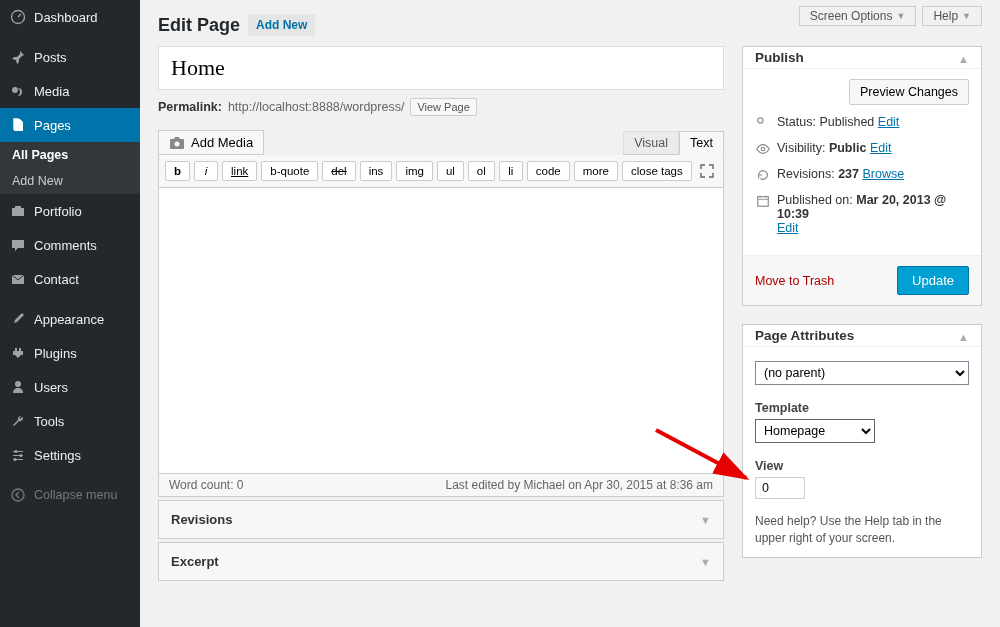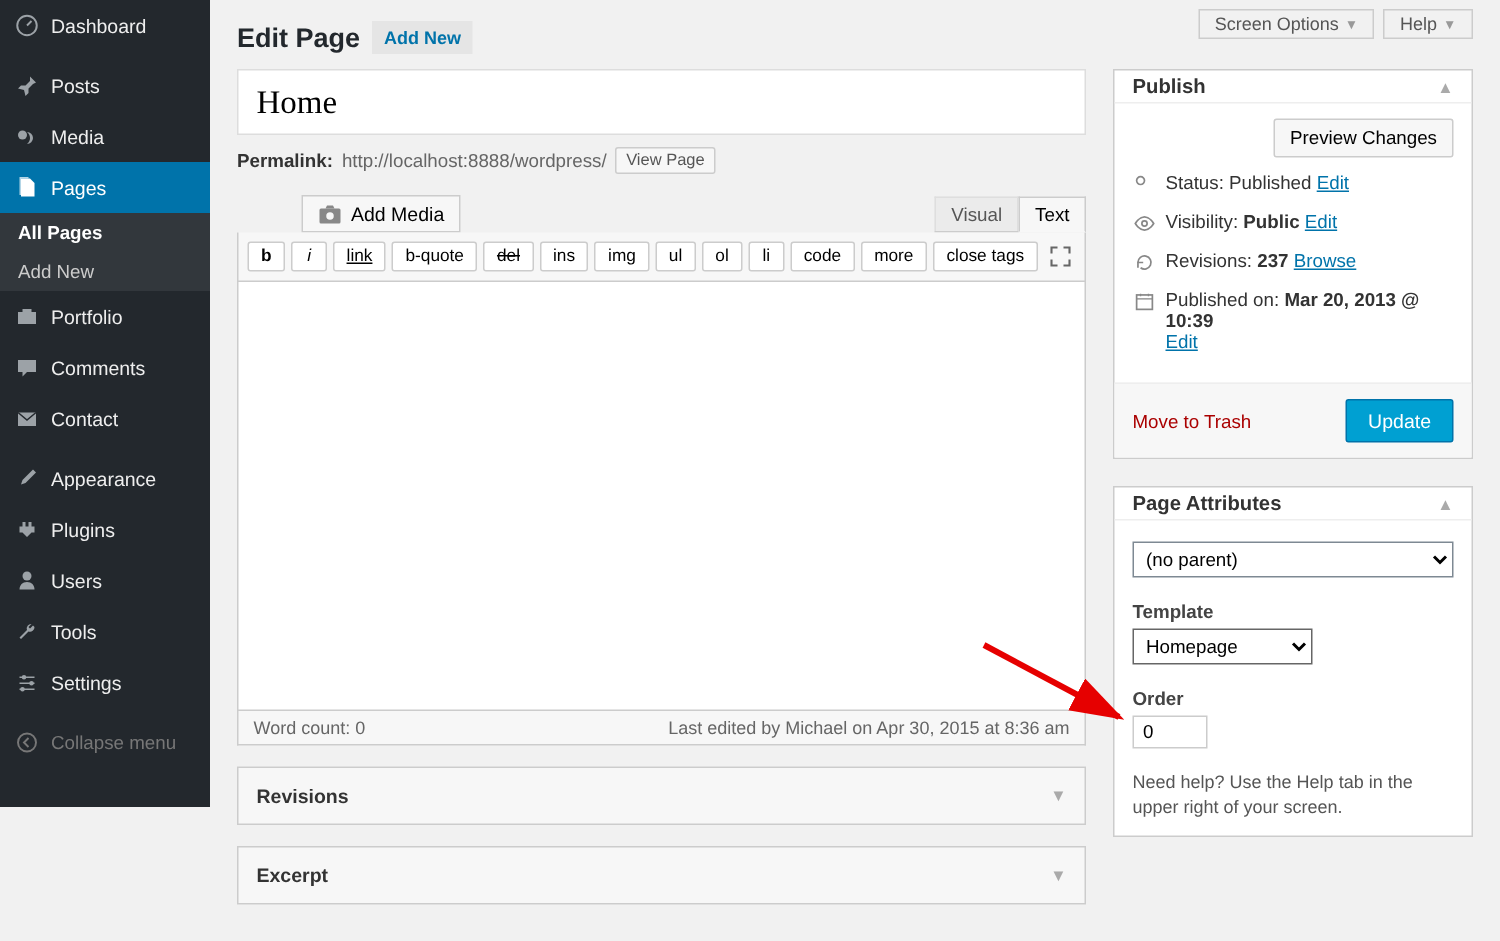--- a/index.html
+++ b/index.html
@@ -1,17 +1,17 @@
 <!DOCTYPE html>
 <html><head>
 <meta charset="utf-8">
 <style>
 * { box-sizing: border-box; margin: 0; padding: 0; }
 body { font-family: -apple-system, "Segoe UI", Helvetica, Arial, sans-serif; font-size: 13px; background: #f1f1f1; color: #444; width: 1000px; height: 627px; overflow: hidden; position: relative; }
-#sidebar { position: absolute; left: 0; top: 0; width: 140px; height: 538px; background: #23282d; color: #eee; }
+#sidebar { position: absolute; left: 0; top: 0; width: 140px; height: 627px; background: #23282d; color: #eee; }
 .menu-item { display: flex; align-items: center; padding: 7px 8px; color: #eee; font-size: 13px; cursor: pointer; }
 .menu-item .mi-icon { width: 20px; height: 20px; margin-right: 6px; display: flex; align-items: center; justify-content: center; color: #9ca2a7; }
 .menu-item.active { background: #0073aa; color: #fff; }
 .menu-item.active .mi-icon { color: #fff; }
 .menu-item.active::after { content: ""; position: absolute; right: -8px; border: 8px solid transparent; border-right-color: #f1f1f1; }
 .menu-item { position: relative; }
 .sub-item { padding: 6px 12px; font-size: 12.5px; background: #32373c; color: #ccc; cursor: pointer; }
 .sub-item.current { color: #fff; font-weight: bold; }
 .menu-sep { height: 6px; }
 .collapse-item { display: flex; align-items: center; padding: 7px 8px; color: #777; font-size: 12.5px; cursor: pointer; }
@@ -23,31 +23,31 @@
 #page-head h1 { font-size: 18px; font-weight: 700; color: #23282d; }
 .addnew-btn { background: #e5e5e5; border: none; color: #0073aa; font-size: 12px; padding: 4px 8px; font-weight: bold; cursor: pointer; }
 #content-cols { display: flex; gap: 18px; margin-top: 10px; }
 #col-main { flex: 1; }
 #col-side { width: 240px; }
 #title-input { width: 100%; font-size: 22px; padding: 8px 12px; border: 1px solid #ddd; background: #fff; outline: none; font-family: Liberation Serif, serif; }
 #permalink-row { font-size: 12.5px; color: #666; margin-top: 8px; display: flex; align-items: center; gap: 6px; }
 #permalink-row strong { color: #333; }
 .small-btn { border: 1px solid #ccc; background: #f7f7f7; color: #555; font-size: 11px; padding: 2px 6px; border-radius: 2px; cursor: pointer; }
 #media-row { margin-top: 14px; display: flex; align-items: flex-end; justify-content: space-between; }
-.addmedia-btn { border: 1px solid #ccc; background: #f7f7f7; padding: 4px 10px; font-size: 13px; display: flex; align-items: center; gap: 6px; cursor: pointer; margin-left: 43px; }
+.addmedia-btn { border: 1px solid #ccc; background: #f7f7f7; padding: 4px 10px; font-size: 13px; display: flex; align-items: center; gap: 6px; cursor: pointer; }
 .ed-tabs { display: flex; border-bottom: 1px solid #ccc; }
 .ed-tab { padding: 4px 10px; font-size: 12.5px; border: 1px solid transparent; cursor: pointer; color: #555; }
 .ed-tab.inactive { background: #ebebeb; border: 1px solid #dedede; border-bottom: none; }
 .ed-tab.active { background: #f7f7f7; border: 1px solid #ccc; border-bottom: 1px solid #f7f7f7; margin-bottom: -1px; color: #000; }
 #toolbar { background: #f7f7f7; border: 1px solid #ccc; border-top: none; padding: 6px; display: flex; gap: 4px; align-items: center; position: relative; }
 .tb-btn { border: 1px solid #ccc; background: #fff; font-size: 11.5px; padding: 3px 8px; border-radius: 2px; cursor: pointer; min-width: 24px; text-align: center; }
 .tb-fs { margin-left: auto; width: 20px; height: 20px; display: flex; align-items: center; justify-content: center; cursor: pointer; }
 #editor { background: #fff; border: 1px solid #ccc; border-top: none; height: 286px; }
 #ed-status { background: #f7f7f7; border: 1px solid #ccc; border-top: none; display: flex; justify-content: space-between; padding: 4px 10px; font-size: 12px; color: #666; }
-.meta-box { background: #f7f7f7; border: 1px solid #ccc; margin-top: 14px; display: flex; justify-content: space-between; align-items: center; padding: 11px 12px; font-size: 13px; font-weight: bold; color: #333; cursor: pointer; }
+.meta-box { background: #f7f7f7; border: 1px solid #ccc; margin-top: 3px; display: flex; justify-content: space-between; align-items: center; padding: 11px 12px; font-size: 13px; font-weight: bold; color: #333; cursor: pointer; }
 .meta-caret { color: #aaa; font-size: 11px; }
 .panel { background: #fff; border: 1px solid #ccc; margin-bottom: 18px; }
 .panel-head { padding: 3px 12px; font-size: 13.5px; font-weight: bold; color: #333; border-bottom: 1px solid #eee; display: flex; justify-content: space-between; align-items: flex-end; }
 .panel-body { padding: 10px 12px; font-size: 12.5px; }
 .preview-btn { float: right; border: 1px solid #ccc; background: #f7f7f7; padding: 5px 10px; font-size: 12.5px; cursor: pointer; border-radius: 2px; }
 .pub-row { display: flex; align-items: flex-start; gap: 6px; margin: 10px 0; font-size: 12.5px; color: #333; }
 .pub-row .pi { width: 16px; height: 16px; color: #888; display:flex; align-items:center; justify-content:center; flex: none; }
 .pub-link { color: #0073aa; text-decoration: underline; cursor: pointer; }
 .pub-actions { border-top: 1px solid #eee; padding: 10px 12px; display: flex; justify-content: space-between; align-items: center; background: #f7f7f7; }
 .trash-link { color: #a00; font-size: 12.5px; cursor: pointer; }
@@ -333,21 +333,21 @@
         <div class="panel-head">
           <span>Page Attributes</span>
           <span class="meta-caret">▲</span>
         </div>
         <div class="panel-body">
           <select class="pa-select"><option>(no parent)</option></select>
 
           <span class="pa-label" style="margin-top:16px">Template</span>
           <select class="tpl-select"><option>Homepage</option></select>
 
-          <span class="pa-label" style="margin-top:16px">Order</span>
+          <span class="pa-label" style="margin-top:16px">View</span>
           <input class="pa-input" type="text" value="0" style="">
 
           <div class="pa-help">Need help? Use the Help tab in the upper right of your screen.</div>
         </div>
       </div>
 
     </div>
   </div>
 </div>
 

